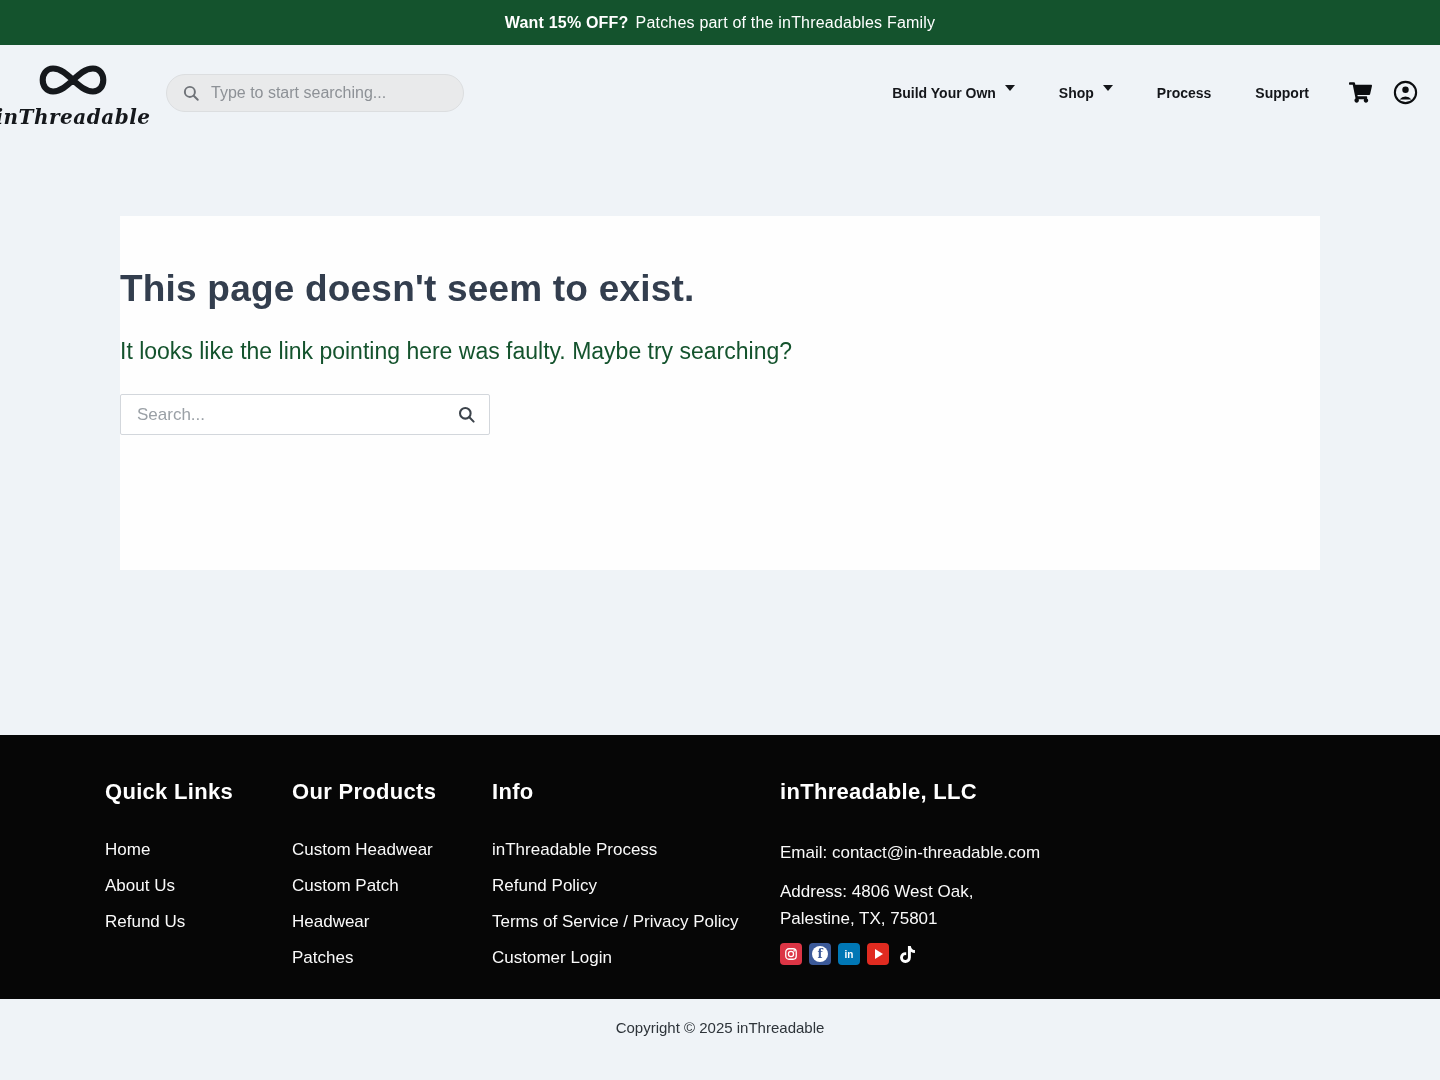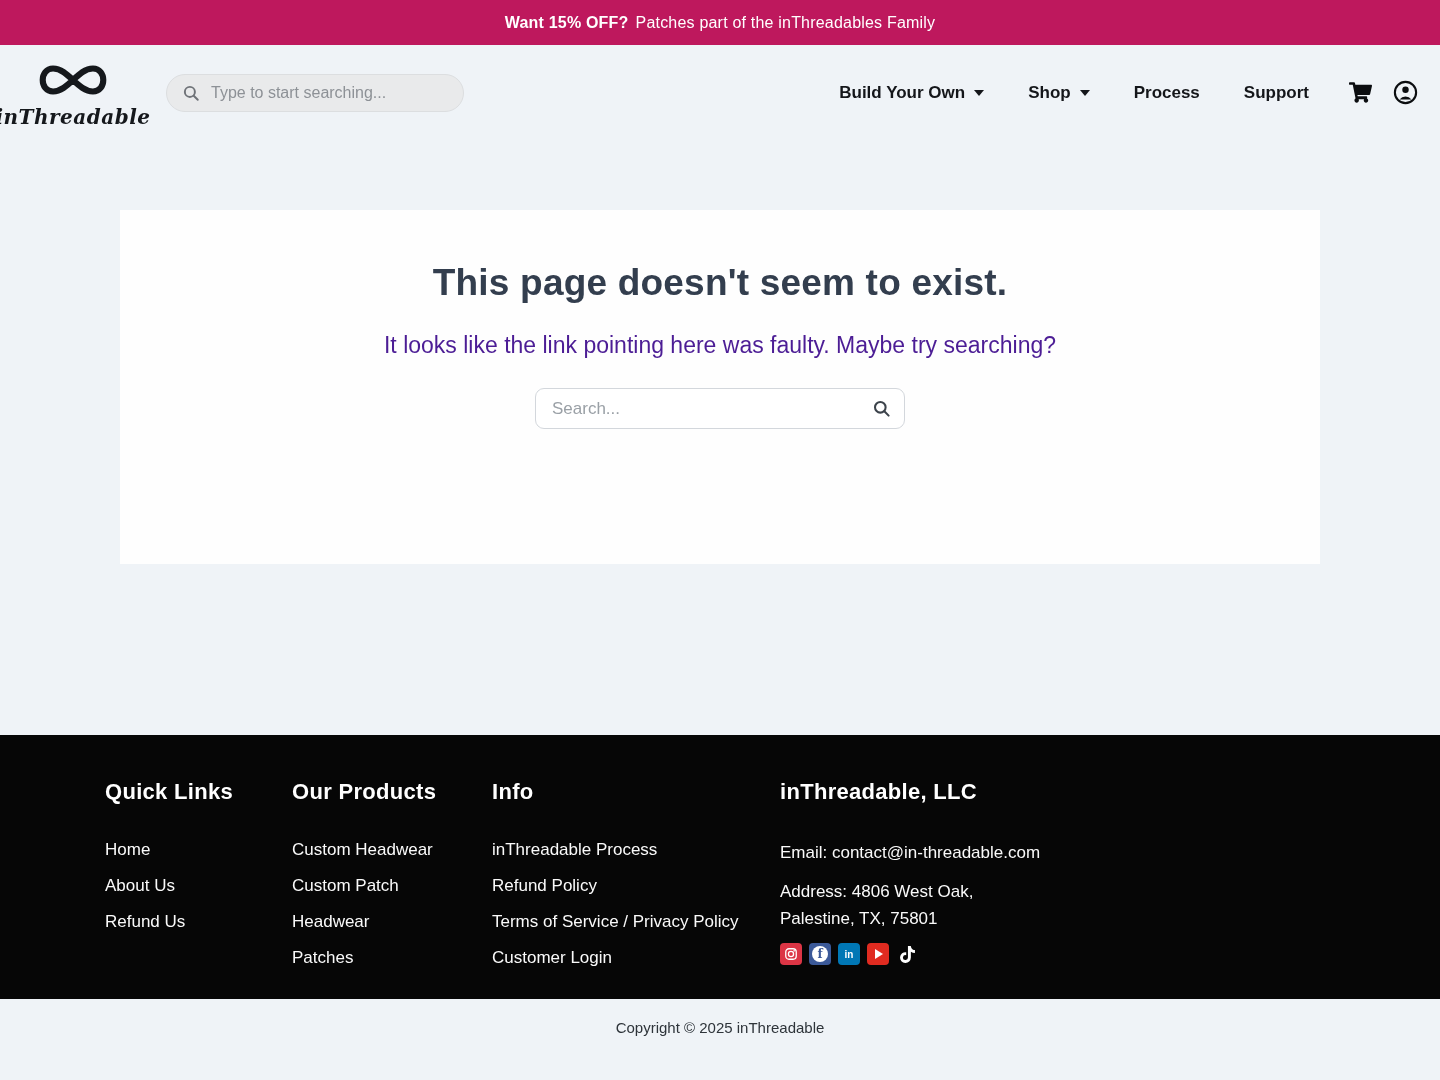--- a/index.html
+++ b/index.html
@@ -7,21 +7,21 @@
   body {
     font-family:"Liberation Sans", sans-serif;
     background:#eff3f7;
     color:#14161a;
     overflow:hidden;
   }
   a { text-decoration:none; color:inherit; cursor:pointer; }
 
   
   .topbar {
-    height:45px; background:#be185d; color:#ffffff;
+    height:45px; background:#14532d; color:#ffffff;
     display:flex; align-items:center; justify-content:center;
     font-size:16px; letter-spacing:.2px;
   }
   .topbar .hl { font-weight:700; margin-right:7px; }
 
   
   .header {
     height:95px; background:#eff3f7;
     display:flex; align-items:center; padding:0 22px 0 12px;
   }
@@ -38,44 +38,44 @@
   }
   .header-search svg { width:18px; height:18px; color:#6f7378; flex:none; }
   .header-search input {
     border:none; background:transparent; outline:none;
     font-size:16px; color:#333; width:100%;
     font-family:"Liberation Sans", sans-serif;
   }
   .header-search input::placeholder { color:#8d9196; }
   .nav { margin-left:auto; display:flex; align-items:center; gap:44px; }
   .nav-item {
-    display:flex; align-items:center; gap:9px;
-    font-weight:700; font-size:17px; color:#14161a; cursor:pointer;
+    display:flex; gap:9px;
+    font-weight:700; font-size:14px; color:#14161a; cursor:pointer;
   }
   .nav-item .caret svg { width:10px; height:6px; display:block; color:#14161a; }
   .header-icons { display:flex; align-items:center; gap:21px; margin-left:40px; }
   .hicon { cursor:pointer; color:#0b0d10; display:flex; }
   .hicon.cart svg { width:23px; height:21px; }
   .hicon.account svg { width:25px; height:25px; }
 
   
   .main { height:595px; background:#eff3f7; }
   .card {
     width:1200px; height:354px; background:#fefefe;
-    margin:0 auto; position:relative; top:70px;
-    display:flex; flex-direction:column; align-items:center;
+    margin:0 auto; position:relative; top:76px;
+    display:flex; flex-direction:column; align-items:flex-start;
   }
   .card h1 {
     margin-top:52px; font-size:37px; font-weight:700;
     color:#333e4e; letter-spacing:.2px;
   }
-  .card .sub { margin-top:28px; font-size:23px; color:#4c1d95; font-weight:400; }
+  .card .sub { margin-top:28px; font-size:23px; color:#14532d; font-weight:400; }
   .card-search {
     margin-top:29px; width:370px; height:41px;
-    background:#ffffff; border:1px solid #d3d7dc; border-radius:9px;
+    background:#ffffff; border:1px solid #d3d7dc; border-radius:2px;
     display:flex; align-items:center;
   }
   .card-search input {
     flex:1; border:none; outline:none; background:transparent;
     padding:0 16px; font-size:17px; color:#333;
     font-family:"Liberation Sans", sans-serif;
   }
   .card-search input::placeholder { color:#9aa0a6; }
   .card-search button {
     border:none; background:transparent; width:46px; height:100%;

